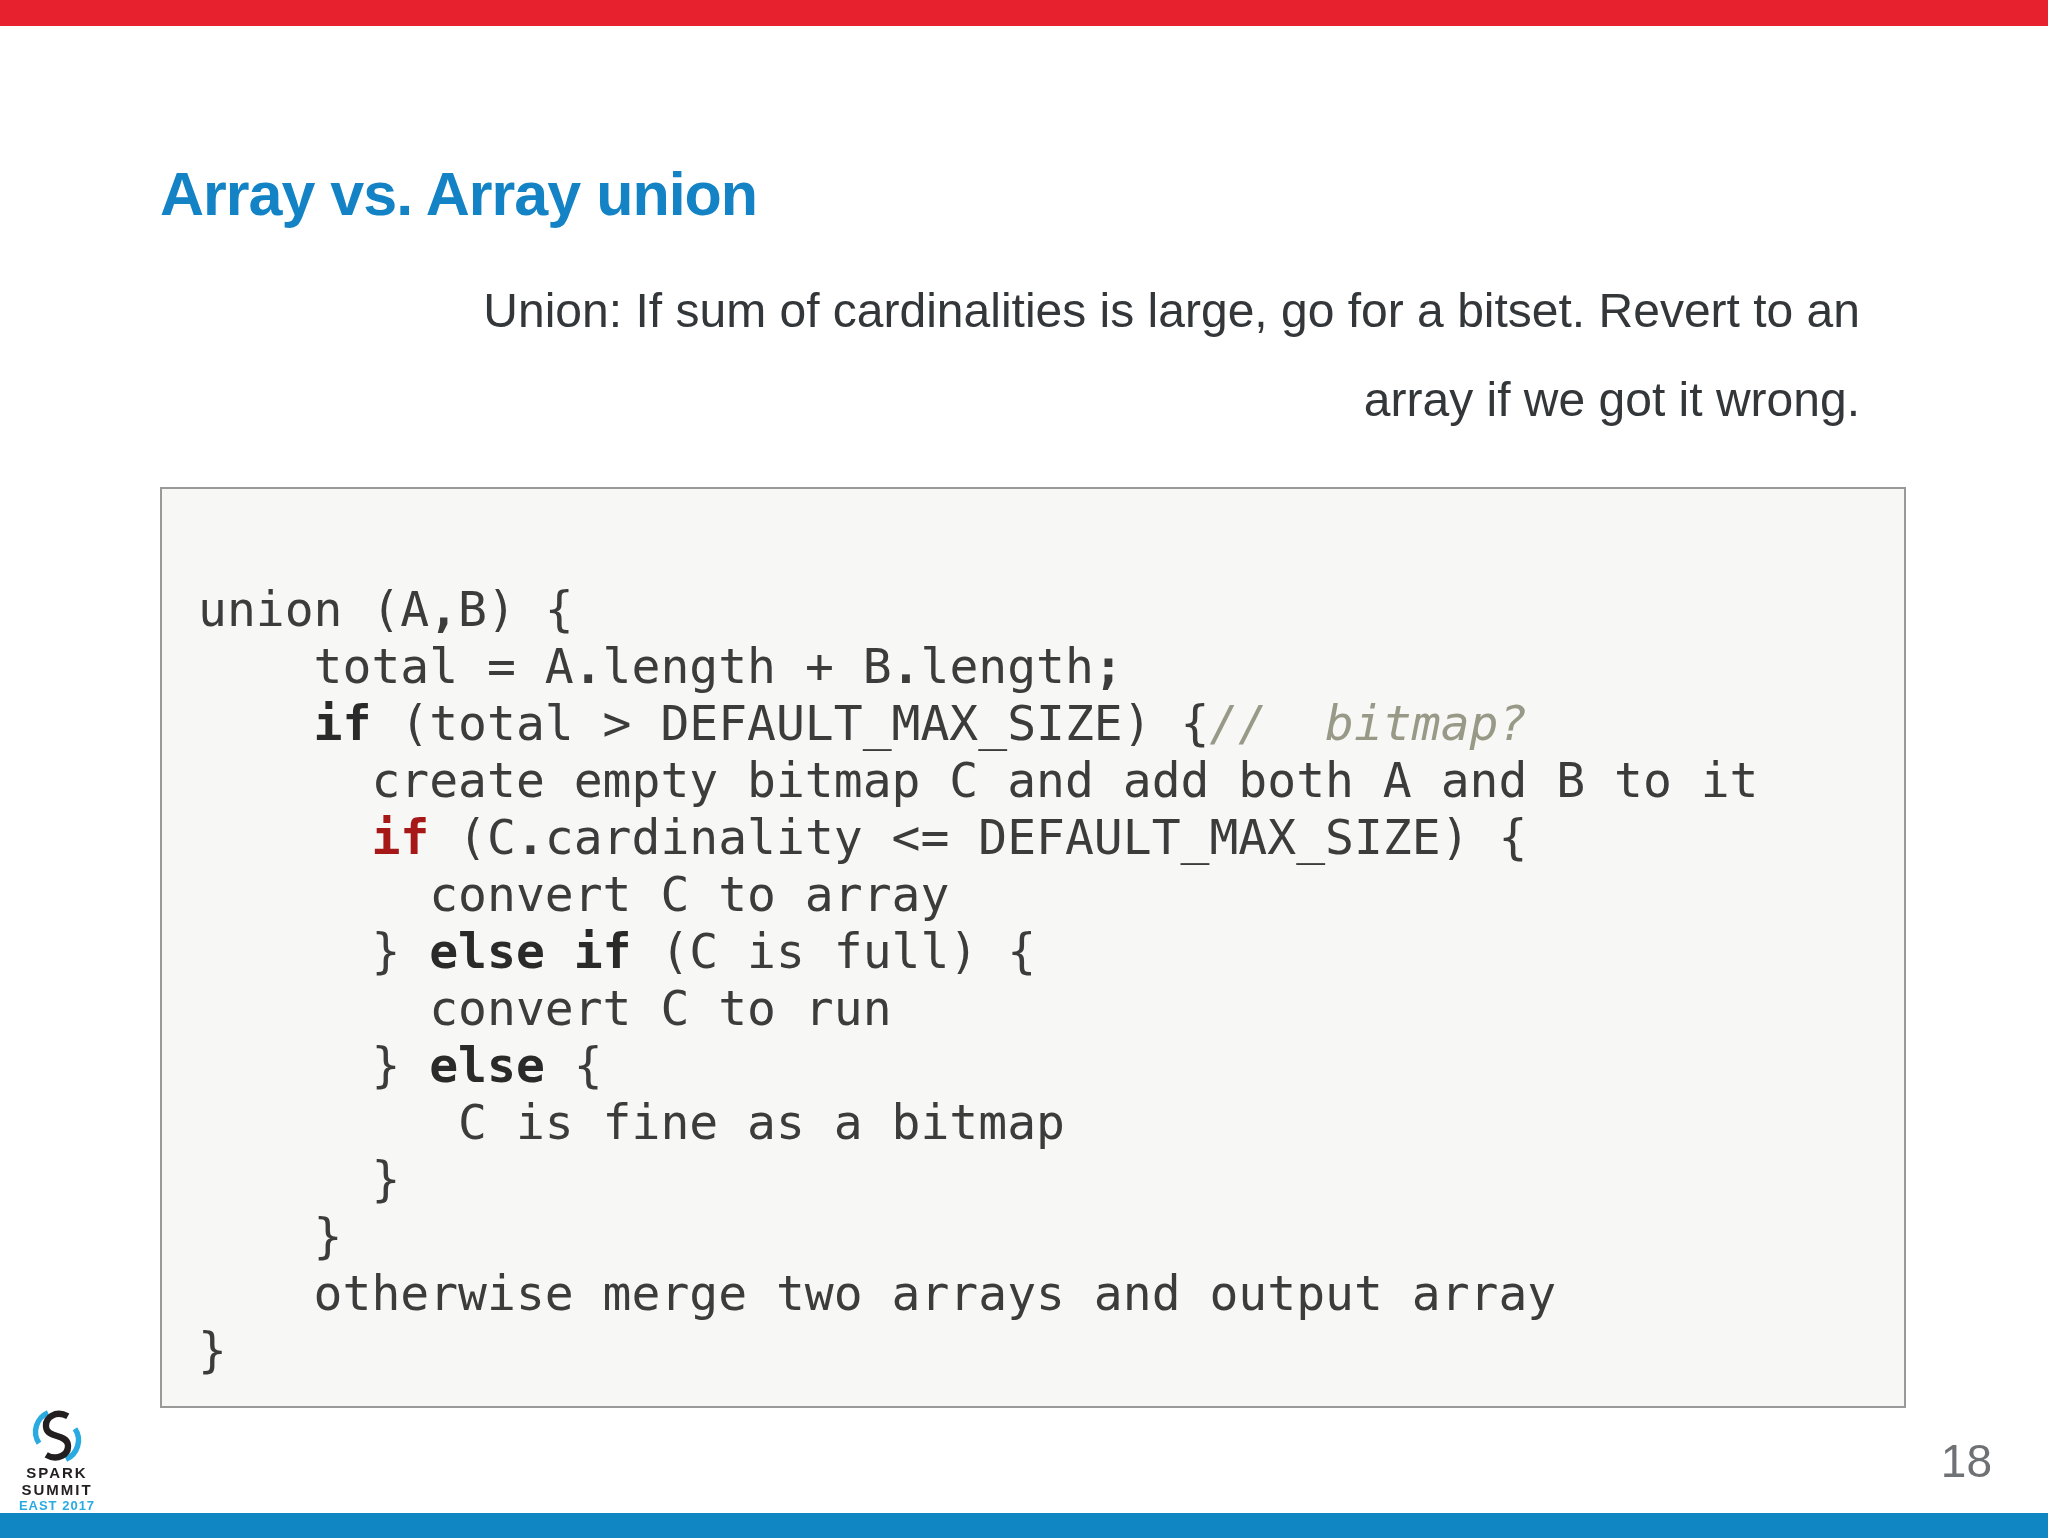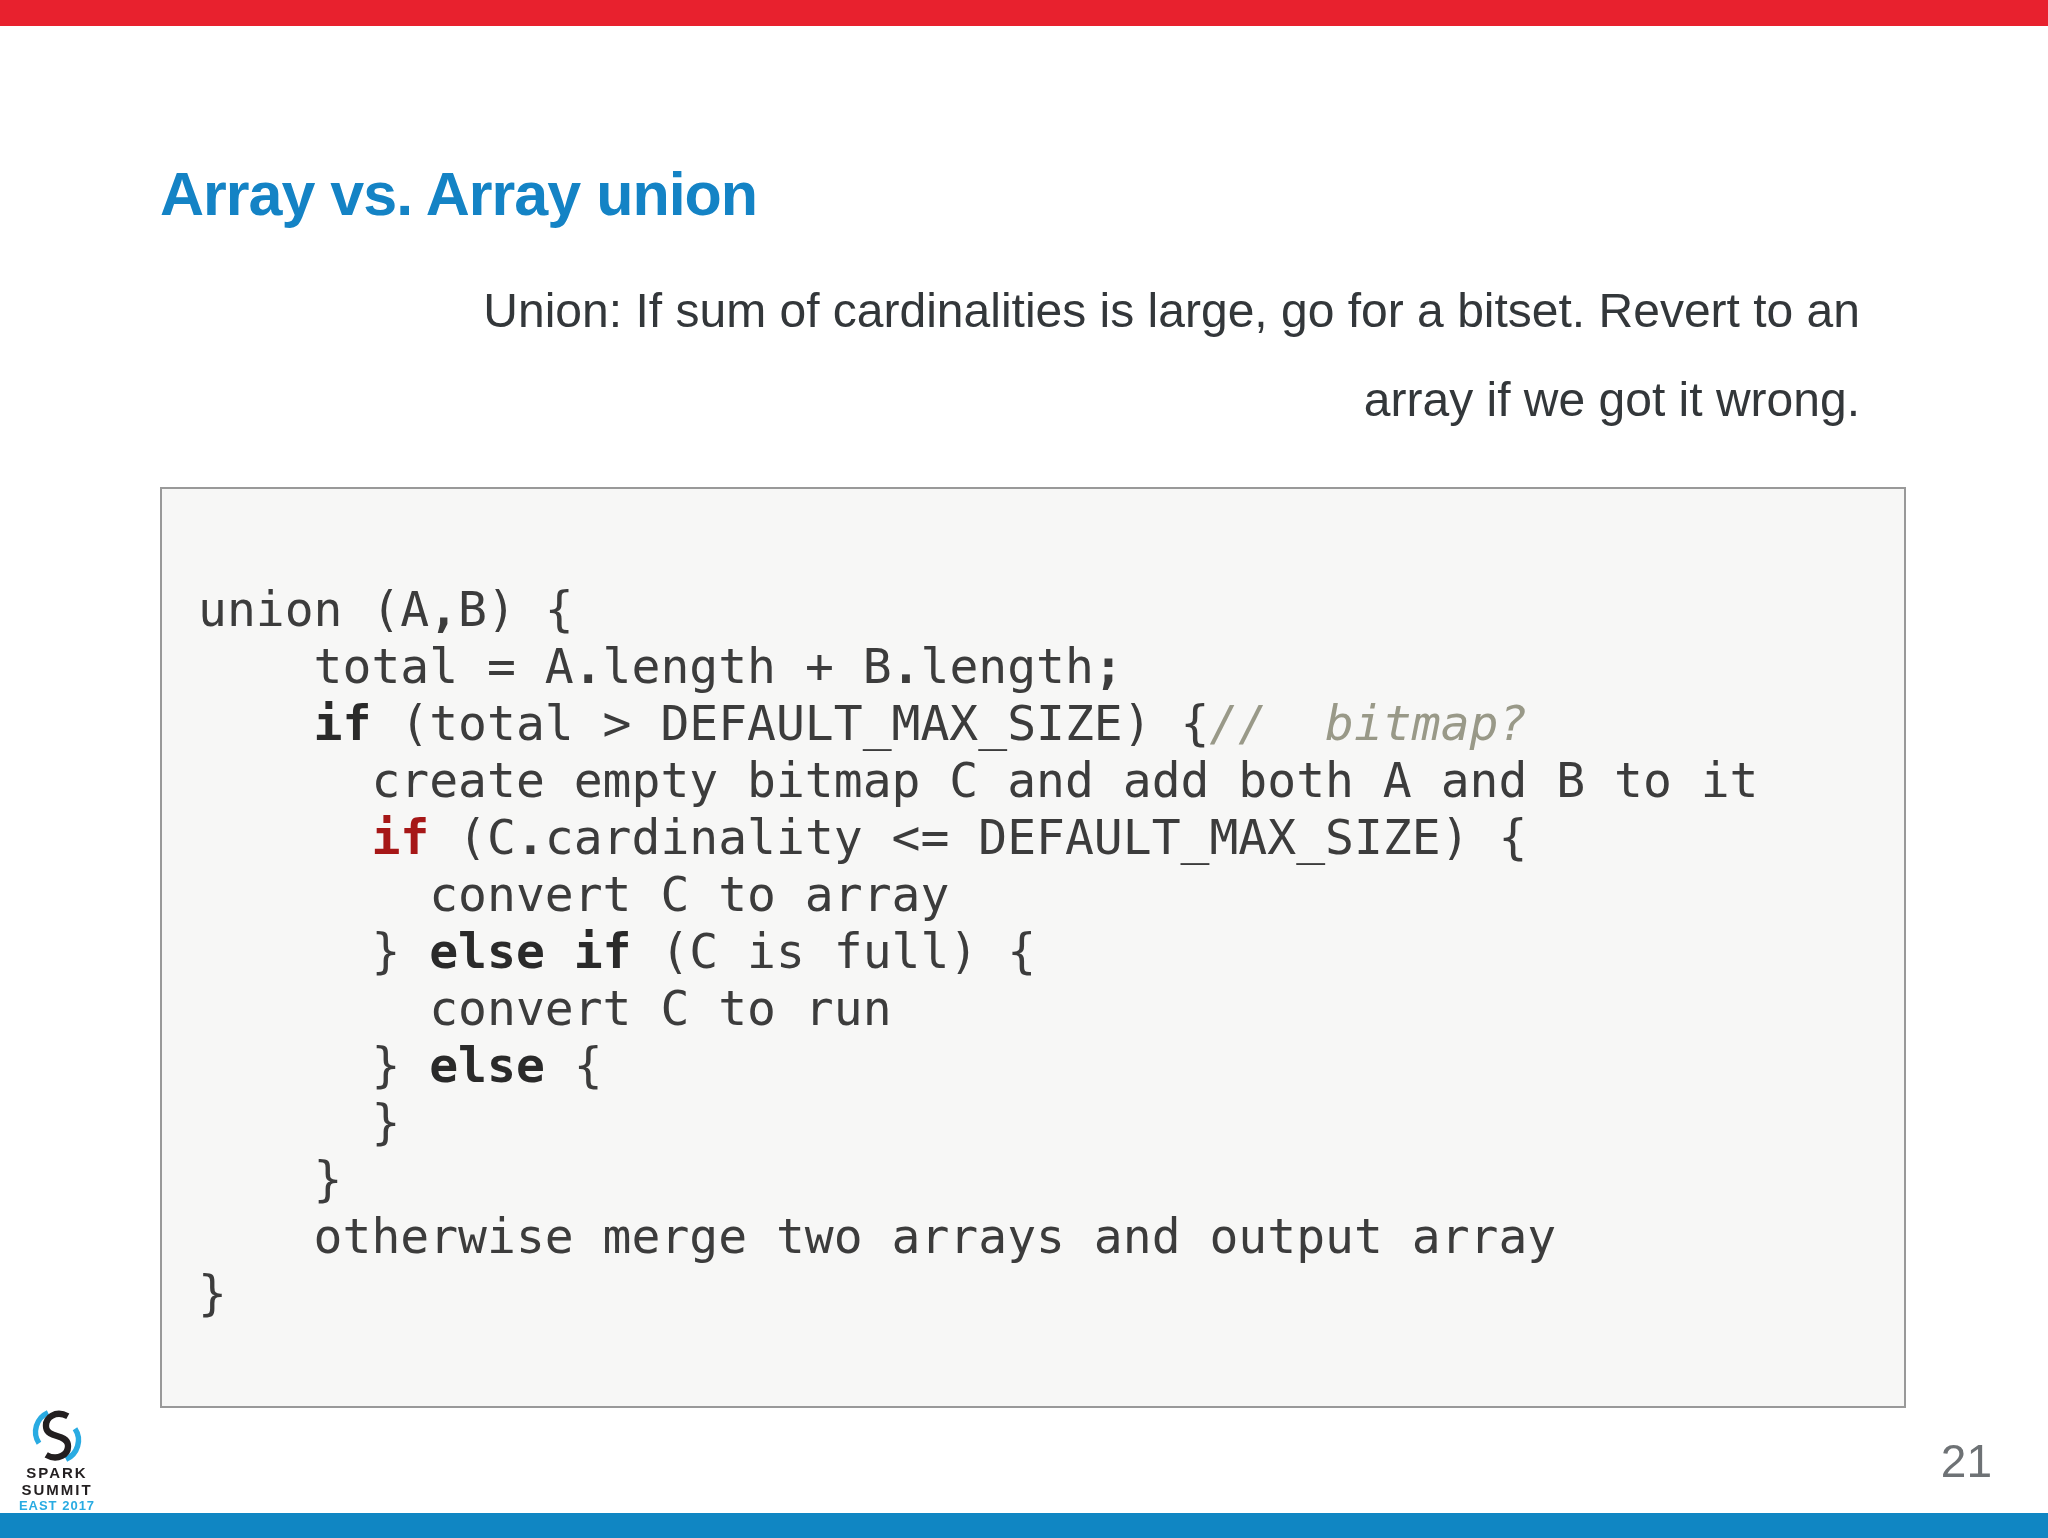--- a/index.html
+++ b/index.html
@@ -48,34 +48,35 @@
     <div class="code-inner" id="code-inner">
         <div class="code-line"><span class="seg-p">union (A</span><span class="seg-b">,</span><span class="seg-p">B) {</span></div>
         <div class="code-line"><span class="seg-p">    total = A</span><span class="seg-b">.</span><span class="seg-p">length + B</span><span class="seg-b">.</span><span class="seg-p">length</span><span class="seg-b">;</span></div>
         <div class="code-line"><span class="seg-p">    </span><span class="seg-k">if</span><span class="seg-p"> (total &gt; DEFAULT_MAX_SIZE) {</span><span class="seg-c">//  bitmap?</span></div>
         <div class="code-line"><span class="seg-p">      create empty bitmap C and add both A and B to it</span></div>
         <div class="code-line"><span class="seg-p">      </span><span class="seg-kr">if</span><span class="seg-p"> (C</span><span class="seg-b">.</span><span class="seg-p">cardinality &lt;= DEFAULT_MAX_SIZE) {</span></div>
         <div class="code-line"><span class="seg-p">        convert C to array</span></div>
         <div class="code-line"><span class="seg-p">      } </span><span class="seg-k">else if</span><span class="seg-p"> (C is full) {</span></div>
         <div class="code-line"><span class="seg-p">        convert C to run</span></div>
         <div class="code-line"><span class="seg-p">      } </span><span class="seg-k">else</span><span class="seg-p"> {</span></div>
+        <div class="code-line"><span class="seg-p">         C is fine as a bitmap</span></div>
         <div class="code-line"><span class="seg-p">      }</span></div>
         <div class="code-line"><span class="seg-p">    }</span></div>
         <div class="code-line"><span class="seg-p">    otherwise merge two arrays and output array</span></div>
         <div class="code-line"><span class="seg-p">}</span></div>
       </div>
   </div>
 
   <div class="logo">
     <svg width="54" height="56" viewBox="0 0 60 62" fill="none">
       <path d="M20 5 C7 11 2 27 10 39" stroke="#29abe2" stroke-width="6" fill="none"></path>
       <path d="M40 57 C53 51 58 35 50 23" stroke="#29abe2" stroke-width="6" fill="none"></path>
       <path d="M42 9 C29 2 16 10 18 22 C20 33 40 29 42 40 C44 52 30 59 18 52" stroke="#231f20" stroke-width="7" fill="none"></path>
     </svg>
     <div class="logo-t1">SPARK</div>
     <div class="logo-t2">SUMMIT</div>
     <div class="logo-t3">EAST 2017</div>
   </div>
 
-  <div class="page-num">21</div>
+  <div class="page-num">18</div>
 
   <div class="bottom-bar"></div>
 </div>
 
 </body></html>

